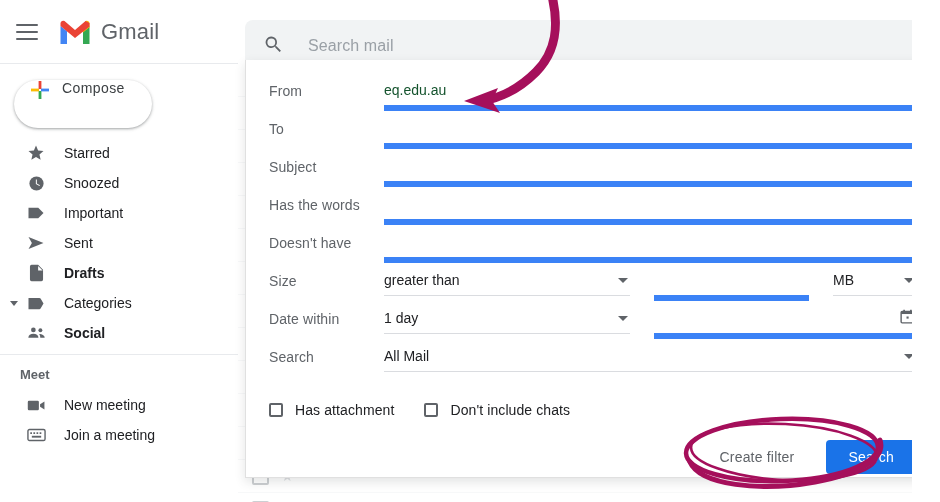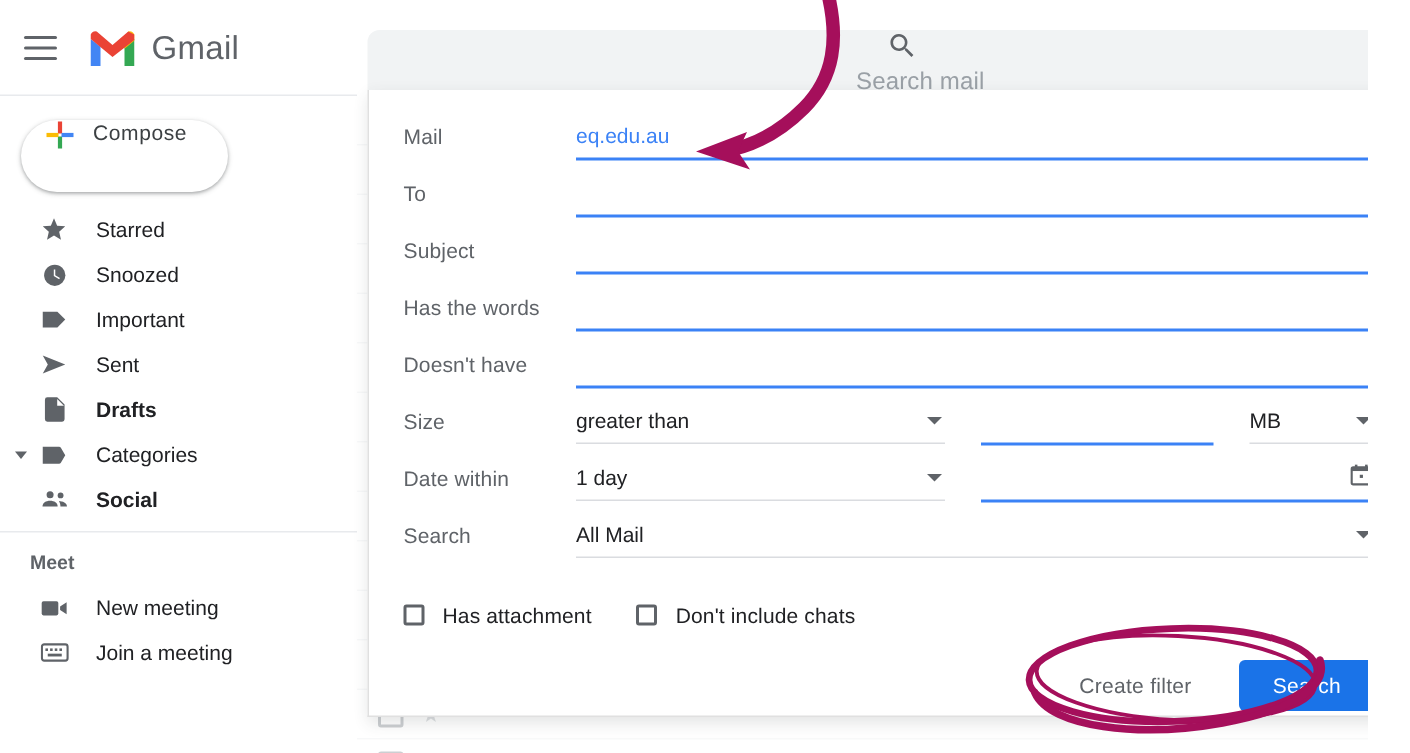--- a/index.html
+++ b/index.html
@@ -176,21 +176,20 @@
     left: 245px; top: 20px;
     width: 695px;
     height: 52px;
     background: #f1f3f4;
     border-radius: 8px 8px 0 0;
     display: flex;
     align-items: center;
     padding-left: 18px;
     box-sizing: border-box;
     z-index: 5;
-    flex-direction: column;
   }
   .search-input-txt {
     font-size: 16px;
     color: #9aa0a6;
     margin-left: 24px;
     letter-spacing: .1px;
   }
 
   
   #panel {
@@ -222,23 +221,23 @@
     letter-spacing: .1px;
   }
   .fctl {
     flex: 1 1 auto;
     display: flex;
     align-items: flex-start;
   }
   .finput {
     flex: 1 1 auto;
     height: 25px;
-    border-bottom: 2px solid #3b82f6;
-    font-size: 14px;
-    color: #3b82f6;
+    border-bottom: 6px solid #3b82f6;
+    font-size: 14px;
+    color: #14532d;
     line-height: 20px;
     position: relative;
   }
   .fselect {
     height: 25px;
     border-bottom: 1px solid #dadce0;
     font-size: 14px;
     color: #202124;
     line-height: 20px;
     position: relative;
@@ -535,21 +534,21 @@
           <path fill="#5f6368" d="M15.5 14h-.8l-.3-.3a6.5 6.5 0 1 0-.7.7l.3.3v.8l5 5 1.5-1.5zm-6 0A4.5 4.5 0 1 1 14 9.5 4.5 4.5 0 0 1 9.5 14z"></path>
         </svg>
     </span>
     <span class="search-input-txt">Search mail</span>
   </div>
 
   <div id="panel">
     <div class="panel-inner">
 
       <div class="frow">
-        <div class="flabel">Mail</div>
+        <div class="flabel">From</div>
         <div class="fctl">
           <div class="finput">eq.edu.au</div>
         </div>
       </div>
 
       <div class="frow">
         <div class="flabel">To</div>
         <div class="fctl">
           <div class="finput"></div>
         </div>

